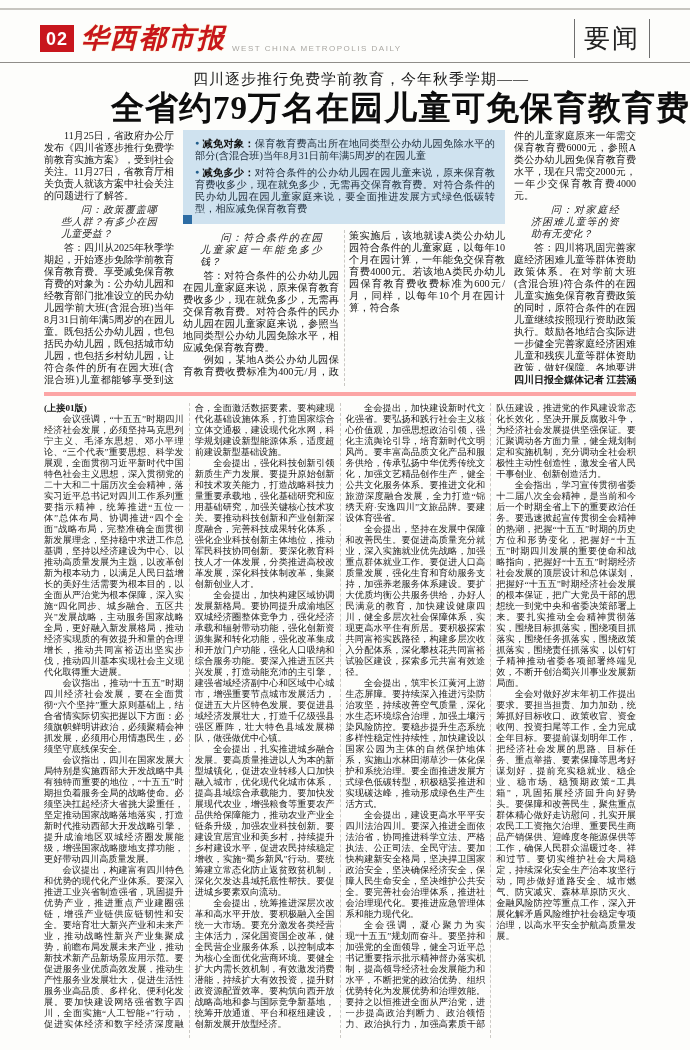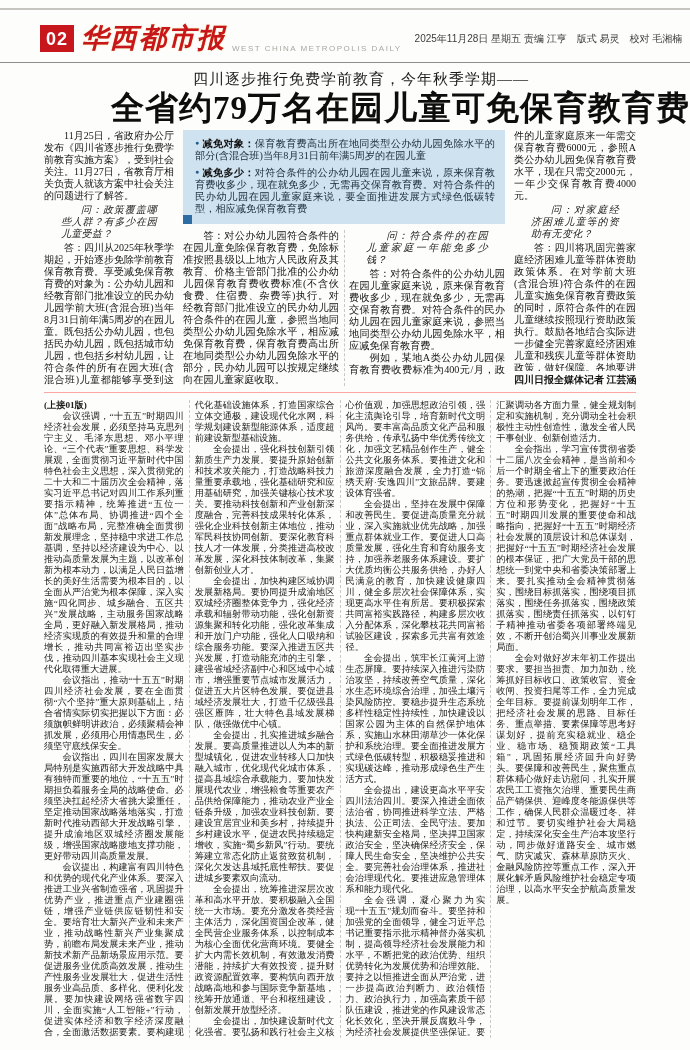--- a/index.html
+++ b/index.html
@@ -42,39 +42,35 @@
   .ib-label{font-weight:bold;color:#111;}
   .ib-text{color:#1b2b3a;}
   
   .para{margin:0;text-indent:2em;}
   .para.q{font-style:italic;font-weight:normal;letter-spacing:0.3px;margin:2px 17px;color:#222;}
   .para.cont{text-indent:0;}
   .para.jump{text-indent:0;font-weight:bold;}
   .byline{text-align:right;font-weight:bold;text-indent:0;margin:3px 0 0 0;white-space:nowrap;font-size:10px;}
   
   .bottom{position:absolute;left:44px;top:392px;width:592px;height:646px;
-          border-top:1px solid #fca5a5;padding-top:7px;box-sizing:border-box;
+          border-top:4px solid #fca5a5;padding-top:7px;box-sizing:border-box;
           column-count:4;column-gap:11px;column-rule:1px dashed #ccc9c4;column-fill:auto;
           font-size:9.2px;line-height:11px;text-align:justify;overflow:hidden;color:#1a1a1a;}
 </style>
 </head>
 <body>
 
 <div id="page">
   <div class="scan-edge-top"></div>
 
   <div class="header">
     <span class="pagenum">02</span>
     <span class="masthead-cn">华西都市报</span>
     <span class="masthead-en">WEST CHINA METROPOLIS DAILY</span>
     <span class="hspacer"></span>
-    <span class="dateline">
-      <span>2025年11月28日 星期五</span>
-      <span>责编 江亨　版式 易灵　校对 毛湘楠</span>
-    </span>
     <span class="section-box">
       <span class="section-name">要闻</span>
     </span>
   </div>
   <div class="header-rule"></div>
 
   <div class="kicker">四川逐步推行免费学前教育，今年秋季学期——</div>
   <div class="headline">全省约79万名在园儿童可免保育教育费</div>
 
   <div class="top-body">
@@ -83,21 +79,20 @@
         <p class="para q">问：政策覆盖哪些人群？有多少在园儿童受益？</p>
         <p class="para p">答：四川从2025年秋季学期起，开始逐步免除学前教育保育教育费。享受减免保育教育费的对象为：公办幼儿园和经教育部门批准设立的民办幼儿园学前大班(含混合班)当年8月31日前年满5周岁的在园儿童。既包括公办幼儿园，也包括民办幼儿园，既包括城市幼儿园，也包括乡村幼儿园，让符合条件的所有在园大班(含混合班)儿童都能够享受到这一政策红利。政策实施后，全省今年秋季学期享受免保育教育费政策的在园儿童约79万名。</p>
       </div>
     <div class="tmid">
       <div class="infobox">
 
       <div class="ib-item"><span class="ib-bullet">●</span><span class="ib-label">减免对象：</span><span class="ib-text">保育教育费高出所在地同类型公办幼儿园免除水平的部分(含混合班)当年8月31日前年满5周岁的在园儿童</span></div>
           <div class="ib-item"><span class="ib-bullet">●</span><span class="ib-label">减免多少：</span><span class="ib-text">对符合条件的公办幼儿园在园儿童来说，原来保育教育费收多少，现在就免多少，无需再交保育教育费。对符合条件的民办幼儿园在园儿童家庭来说，要全面推进发展方式绿色低碳转型，相应减免保育教育费</span></div>
         </div>
       <div class="mid-text">
-          <p class="para p">答：对公办幼儿园符合条件的在园儿童免除保育教育费，免除标准按照县级以上地方人民政府及其教育、价格主管部门批准的公办幼儿园保育教育费收费标准(不含伙食费、住宿费、杂费等)执行。对经教育部门批准设立的民办幼儿园符合条件的在园儿童，参照当地同类型公办幼儿园免除水平，相应减免保育教育费，保育教育费高出所在地同类型公办幼儿园免除水平的部分，民办幼儿园可以按规定继续向在园儿童家庭收取。</p>
           <p class="para q">问：符合条件的在园儿童家庭一年能免多少钱？</p>
           <p class="para p">答：对符合条件的公办幼儿园在园儿童家庭来说，原来保育教育费收多少，现在就免多少，无需再交保育教育费。对符合条件的民办幼儿园在园儿童家庭来说，参照当地同类型公办幼儿园免除水平，相应减免保育教育费。</p>
           <p class="para p">例如，某地A类公办幼儿园保育教育费收费标准为400元/月，政策实施后，该地就读A类公办幼儿园符合条件的儿童家庭，以每年10个月在园计算，一年能免交保育教育费4000元。若该地A类民办幼儿园保育教育费收费标准为600元/月，同样，以每年10个月在园计算，符合条</p>
         </div>
     </div>
     <div class="tcol4">
       <div class="tcol4-text">
           <p class="para cont">件的儿童家庭原来一年需交保育教育费6000元，参照A类公办幼儿园免保育教育费水平，现在只需交2000元，一年少交保育教育费4000元。</p>
           <p class="para q">问：对家庭经济困难儿童等的资助有无变化？</p>
           <p class="para p">答：四川将巩固完善家庭经济困难儿童等群体资助政策体系。在对学前大班(含混合班)符合条件的在园儿童实施免保育教育费政策的同时，原符合条件的在园儿童继续按照现行资助政策执行。鼓励各地结合实际进一步健全完善家庭经济困难儿童和残疾儿童等群体资助政策，做好保障。各地要进一步落实完善捐资助学的优惠政策，积极引导和鼓励社会团体及个人等捐资助学；鼓励幼儿园从事业收入中安排一定经费，用于家庭经济困难儿童等群体接受学前教育。</p>

